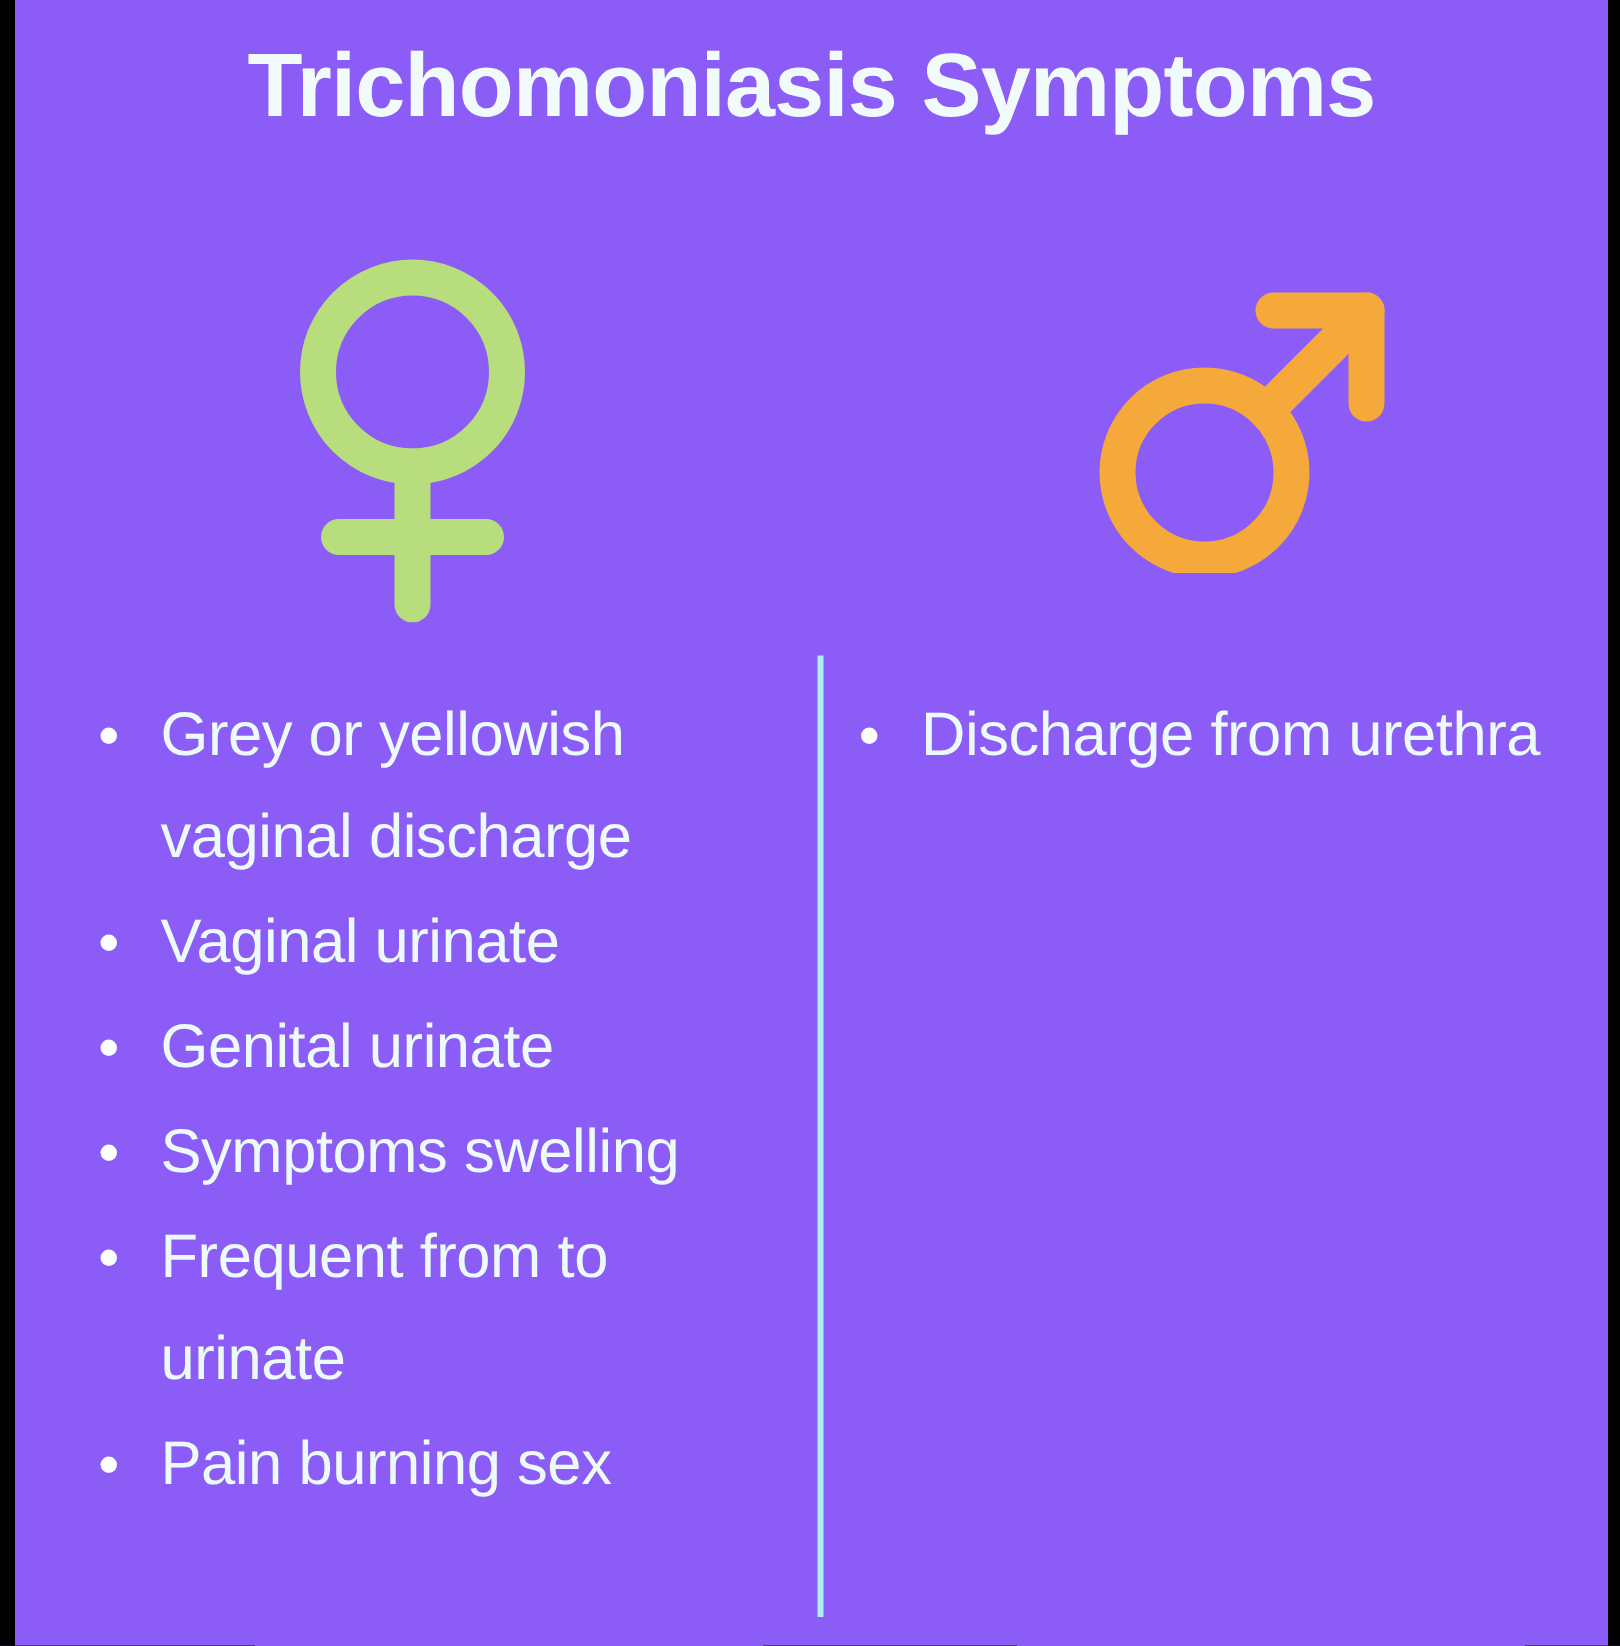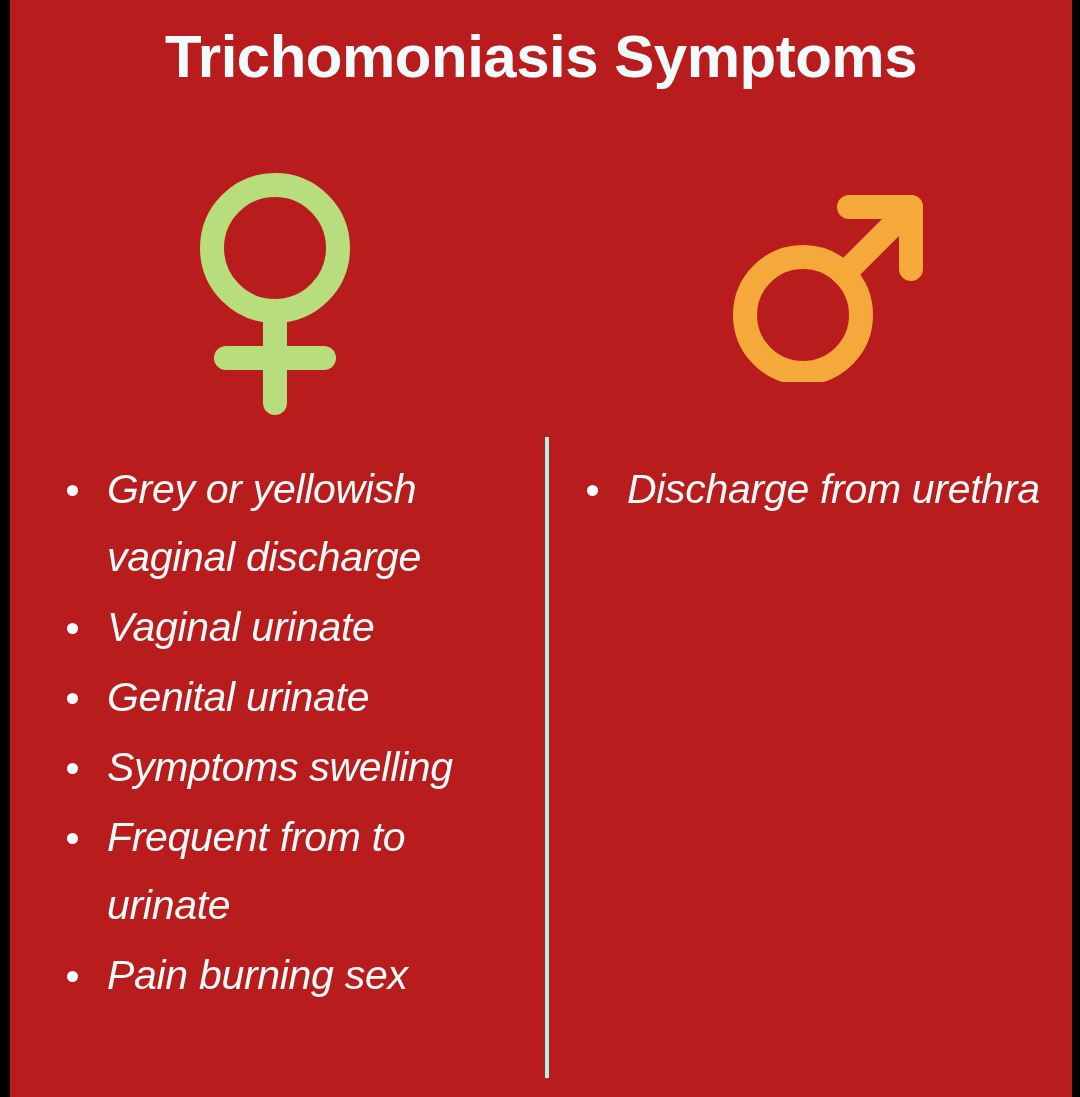--- a/index.html
+++ b/index.html
@@ -22,21 +22,21 @@
     box-sizing: border-box;
   }
 
   
   .canvas {
     position: absolute;
     left: 10px;
     top: 0px;
     width: 1062px;
     height: 1097px;
-    background: #b91c1c;
+    background: #8b5cf6;
     overflow: hidden;
   }
 
   
   .title {
     position: absolute;
     left: 0;
     top: 24px;
     width: 1062px;
     text-align: center;
@@ -77,27 +77,26 @@
     position: absolute;
     left: 0;
     top: 455px;
     width: 1062px;
   }
   .col {
     position: absolute;
     top: 0;
   }
   .col-female { left: 42px;  width: 470px; }
-  .col-male   { left: 562px; width: 470px; }
+  .col-male   { left: 549px; width: 470px; }
 
   ul.symptom-list {
     list-style: none;
     margin: 0;
     padding: 0;
-    font-style: italic;
   }
   ul.symptom-list li {
     position: relative;
     padding-left: 55px;
     margin: 0 0 2px 0;
     font-size: 41px;
     line-height: 68px;
     color: #ecfbfa;
     font-weight: 400;
     letter-spacing: -0.3px;

